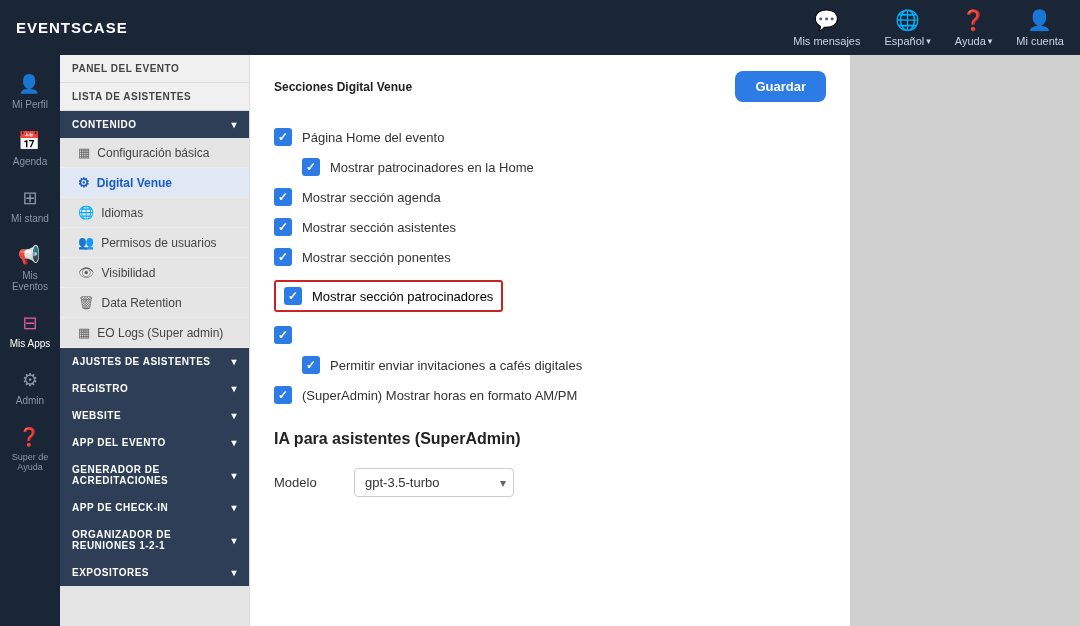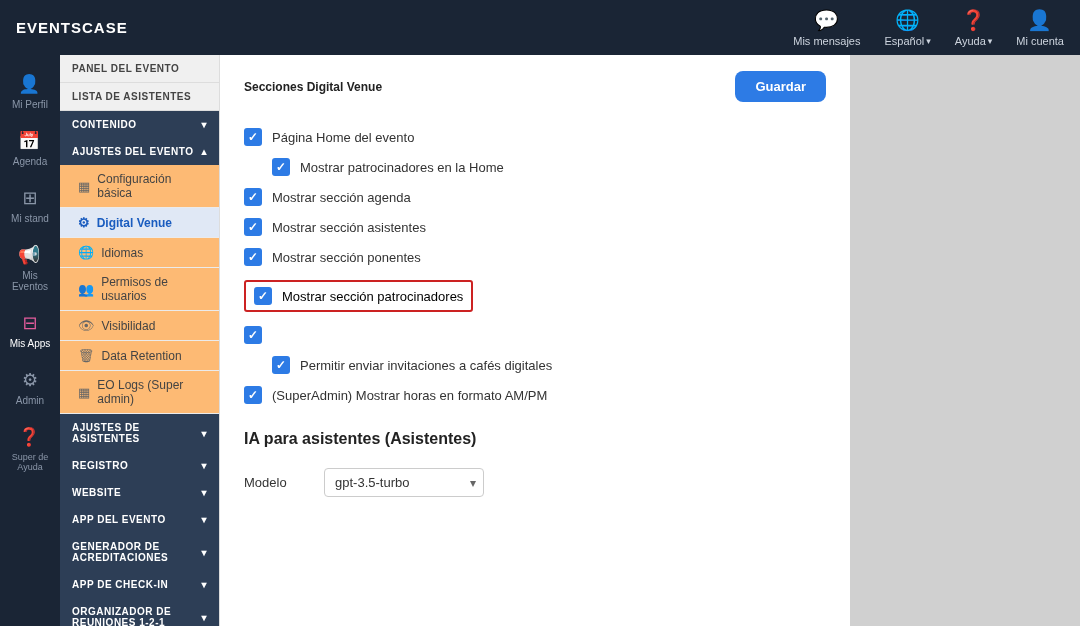--- a/index.html
+++ b/index.html
@@ -74,22 +74,22 @@
       cursor: pointer;
       text-align: center;
       gap: 4px;
     }
     .sidebar-item .s-icon { font-size: 18px; }
     .sidebar-item.mis-apps-active { background: #1a2535; }
     .sidebar-item.mis-apps-active .s-icon { color: #e05c9b; }
 
     
     .nav-panel {
-      width: 160px;
-      background: #fdba74;
+      width: 190px;
+      background: #e5e5e5;
       border-right: 1px solid #ddd;
       overflow-y: auto;
       flex-shrink: 0;
     }
     .nav-section-header {
       background: #2d3e56;
       color: #fff;
       font-size: 10px;
       font-weight: 700;
       letter-spacing: 0.5px;
@@ -309,24 +309,20 @@
     </div>
   </aside>
 
   <nav class="nav-panel">
     <div class="nav-plain-header">Panel del Evento</div>
     <div class="nav-plain-header">Lista de Asistentes</div>
     <div class="nav-section-header">
       <span>Contenido</span>
       <span class="arrow">▾</span>
     </div>
-    <div class="nav-section-header">
-      <span>Ajustes del Evento</span>
-      <span class="arrow">▴</span>
-    </div>
 
     <div class="nav-item">
       <span class="nav-icon">▦</span>
       <span>Configuración básica</span>
     </div>
     <div class="nav-item active">
       <span class="nav-icon">⚙</span>
       <span>Digital Venue</span>
     </div>
     <div class="nav-item">
@@ -438,21 +434,21 @@
           <span>Permitir enviar invitaciones a cafés digitales</span>
         </div>
         <div class="checkbox-row">
           <div class="cb">
             <span class="check">✓</span>
           </div>
           <span>(SuperAdmin) Mostrar horas en formato AM/PM</span>
         </div>
       </div>
 
-    <div class="section-divider">IA para asistentes (Asistentes)</div>
+    <div class="section-divider">IA para asistentes (SuperAdmin)</div>
     <div class="model-row">
       <span class="model-label">Modelo</span>
       <div class="select-wrapper">
         <select class="model-select">
           <option>gpt-3.5-turbo</option>
           <option>gpt-4</option>
           <option>gpt-4-turbo</option>
         </select>
       </div>
     </div>

